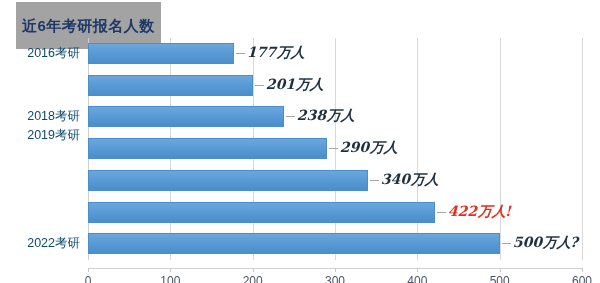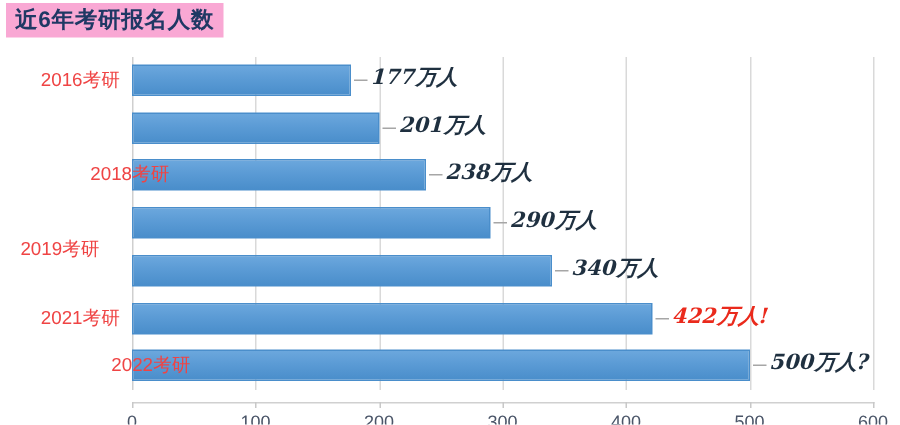--- a/index.html
+++ b/index.html
@@ -7,27 +7,27 @@
     width:600px;height:283px;
     background:#ffffff;
     font-family:"Liberation Sans","DejaVu Sans",sans-serif;
     overflow:hidden;
     position:relative;
   }
 
   
   #chart-title{
     position:absolute;
-    left:4px; top:2px;
-    background:#f9a8d4;
+    left:16px; top:2px;
+    background:#a3a3a3;
     color:#1f3864;
     font-size:15px;
     font-weight:700;
     line-height:23px;
-    padding:0 6px;
+    padding:12px 6px;
     white-space:nowrap;
     letter-spacing:0.5px;
   }
 
   
   #chart-area{
     position:absolute;
     left:0; top:30px;
     width:600px; height:253px;
   }
@@ -81,21 +81,21 @@
   }
   .dlabel.red{color:#ea2a1c;}
 
   
   .ylabel{
     position:absolute;
     left:0; width:80px;
     text-align:right;
     font-size:12.5px;
     line-height:31.7px;
-    color:#ef4444;
+    color:#0c4a6e;
     white-space:nowrap;
   }
 
   
   #xaxis-line{
     position:absolute;
     left:88px; top:238px;
     width:495px;height:1px;
     background:#d0d0d0;
   }
@@ -160,24 +160,23 @@
         <div class="dlabel red" style="left: 361.447px; color: rgb(234, 42, 28);">422万人!</div>
       </div>
       <div class="row" style="top: 190.286px; height: 31.7143px;">
         <div class="bar" title="500万人?" style="width: 411.667px; background: linear-gradient(rgb(107, 167, 221) 0%, rgb(91, 155, 213) 45%, rgb(74, 142, 203) 100%);"></div>
         <div class="leader" style="left: 413.667px;"></div>
         <div class="dlabel" style="left: 425.667px; color: rgb(31, 48, 64);">500万人?</div>
       </div>
     </div>
   <div id="xaxis-line"></div>
 <div class="ylabel" style="top: 8px; line-height: 31.7143px;">2016考研</div>
-    <div class="ylabel" style="top: 71.4286px; line-height: 31.7143px; margin-left: 33px;">2018考研</div>
-    <div class="ylabel" style="top: 121px; line-height: 31.7143px; text-align: center;">2019考研</div>
-    <div class="ylabel" style="top: 166.571px; line-height: 31.7143px;">2021考研</div>
-    <div class="ylabel" style="top: 198.286px; line-height: 31.7143px; padding-left: 47px;">2022考研</div>
+    <div class="ylabel" style="top: 71.4286px; line-height: 31.7143px;">2018考研</div>
+    <div class="ylabel" style="top: 90px; line-height: 31.7143px;">2019考研</div>
+    <div class="ylabel" style="top: 198.286px; line-height: 31.7143px;">2022考研</div>
     <div class="tick" style="left: 88px;"></div>
     <div class="xlabel" style="left: 88px;">0</div>
     <div class="tick" style="left: 170.333px;"></div>
     <div class="xlabel" style="left: 170.333px;">100</div>
     <div class="tick" style="left: 252.667px;"></div>
     <div class="xlabel" style="left: 252.667px;">200</div>
     <div class="tick" style="left: 335px;"></div>
     <div class="xlabel" style="left: 335px;">300</div>
     <div class="tick" style="left: 417.333px;"></div>
     <div class="xlabel" style="left: 417.333px;">400</div>

